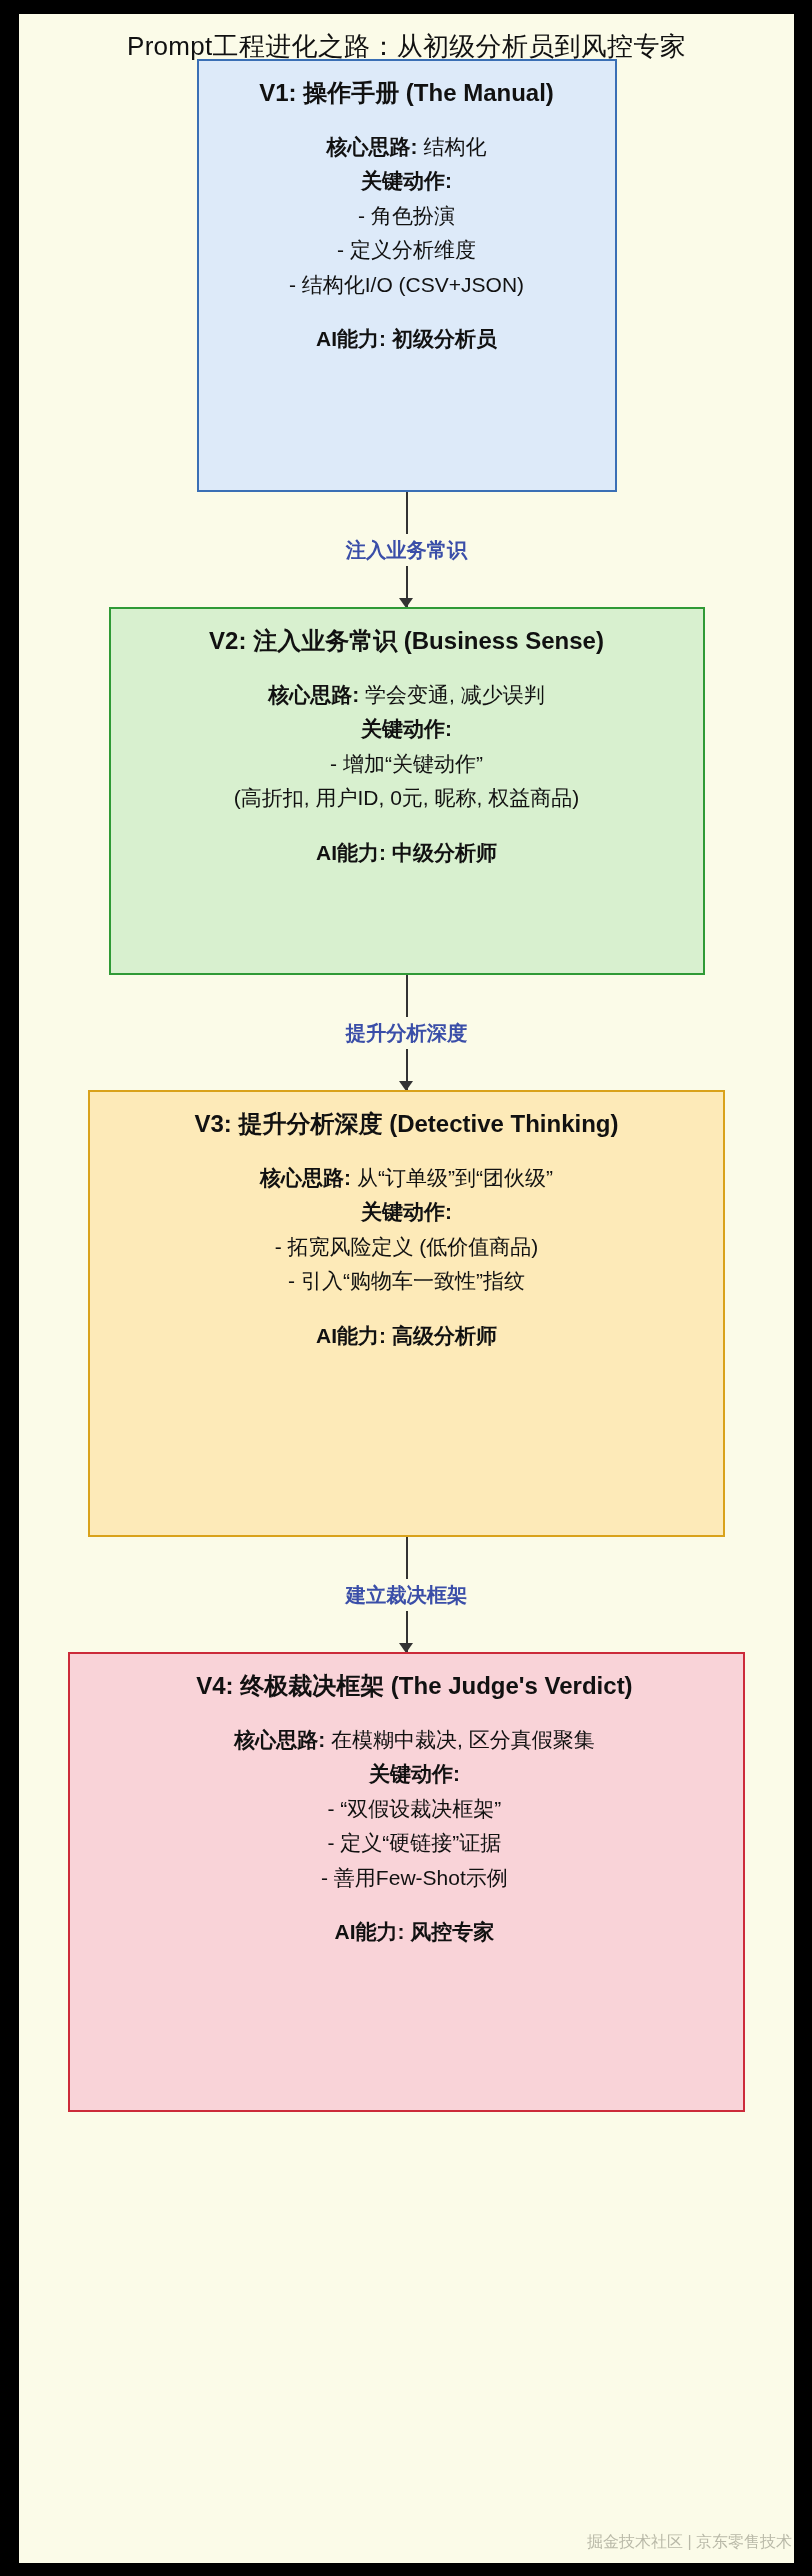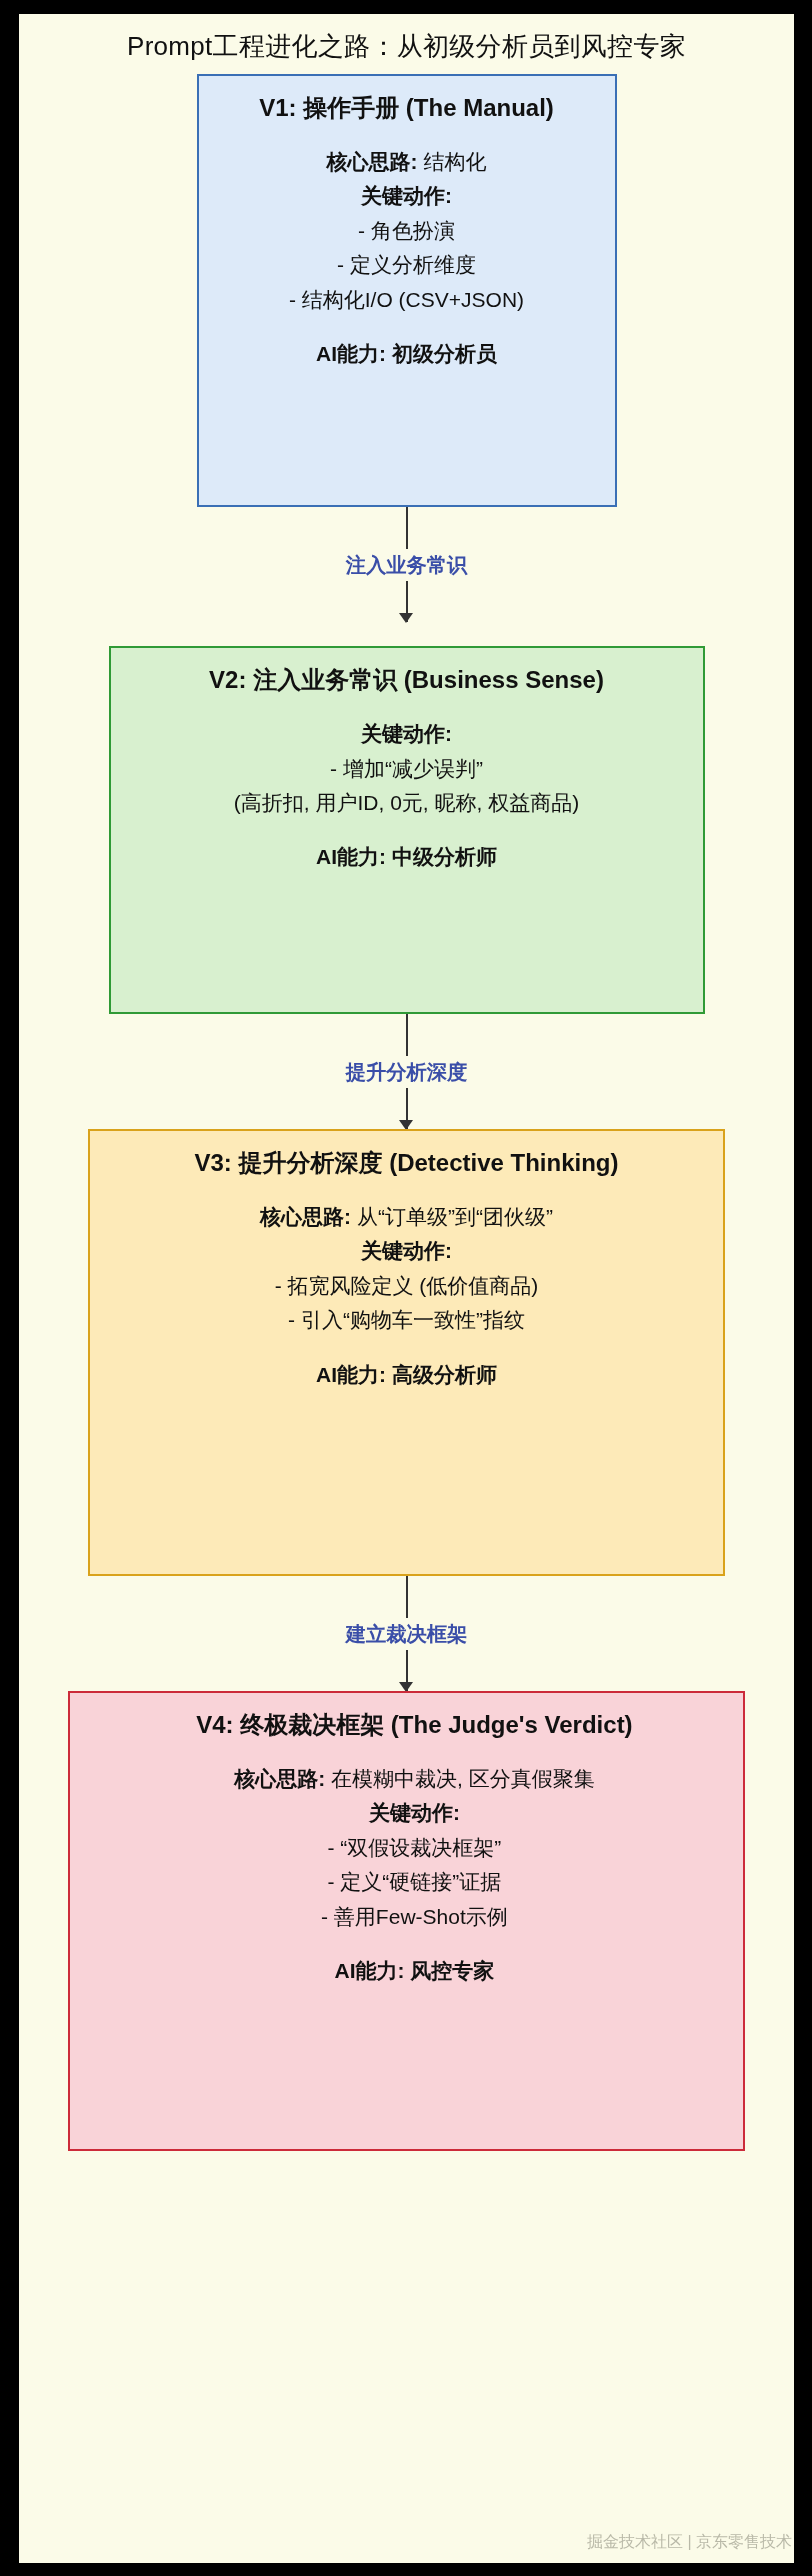--- a/index.html
+++ b/index.html
@@ -32,21 +32,21 @@
     text-align: center;
     font-size: 26px;
     color: #111111;
     letter-spacing: 0.3px;
   }
 
   
   .flow {
     position: absolute;
     left: 0;
-    top: 60px;
+    top: 45px;
     width: 100%;
   }
 
   .stage {
     position: relative;
     margin: 0 auto;
     box-sizing: border-box;
     border-width: 2.7px;
     border-style: solid;
     text-align: center;
@@ -163,27 +163,31 @@
         </div>
         <div class="ai">AI能力: 初级分析员</div>
       </div>
 
       <div class="connector">
         <div class="line"></div>
         <div class="arrow"></div>
         <div class="label">注入业务常识</div>
       </div>
 
-      <div class="stage s2" style="width: 596px; height: 368px; margin-top: 24px;">
+      <div class="stage s2" style="width: 596px; height: 368px;">
         <div class="stage-title">V2: 注入业务常识 (Business Sense)</div>
         <div class="kv">
-          <b>关键动作:</b>
-        </div>
-        <div class="lines">
-          <div>- 增加“减少误判”</div>
+          <b>核心思路:</b>
+          <span>学会变通, 减少误判</span>
+        </div>
+        <div class="kv">
+          <b>关键动作:</b>
+        </div>
+        <div class="lines">
+          <div>- 增加“关键动作”</div>
           <div>(高折扣, 用户ID, 0元, 昵称, 权益商品)</div>
         </div>
         <div class="ai">AI能力: 中级分析师</div>
       </div>
 
       <div class="connector">
         <div class="line"></div>
         <div class="arrow"></div>
         <div class="label">提升分析深度</div>
       </div>

